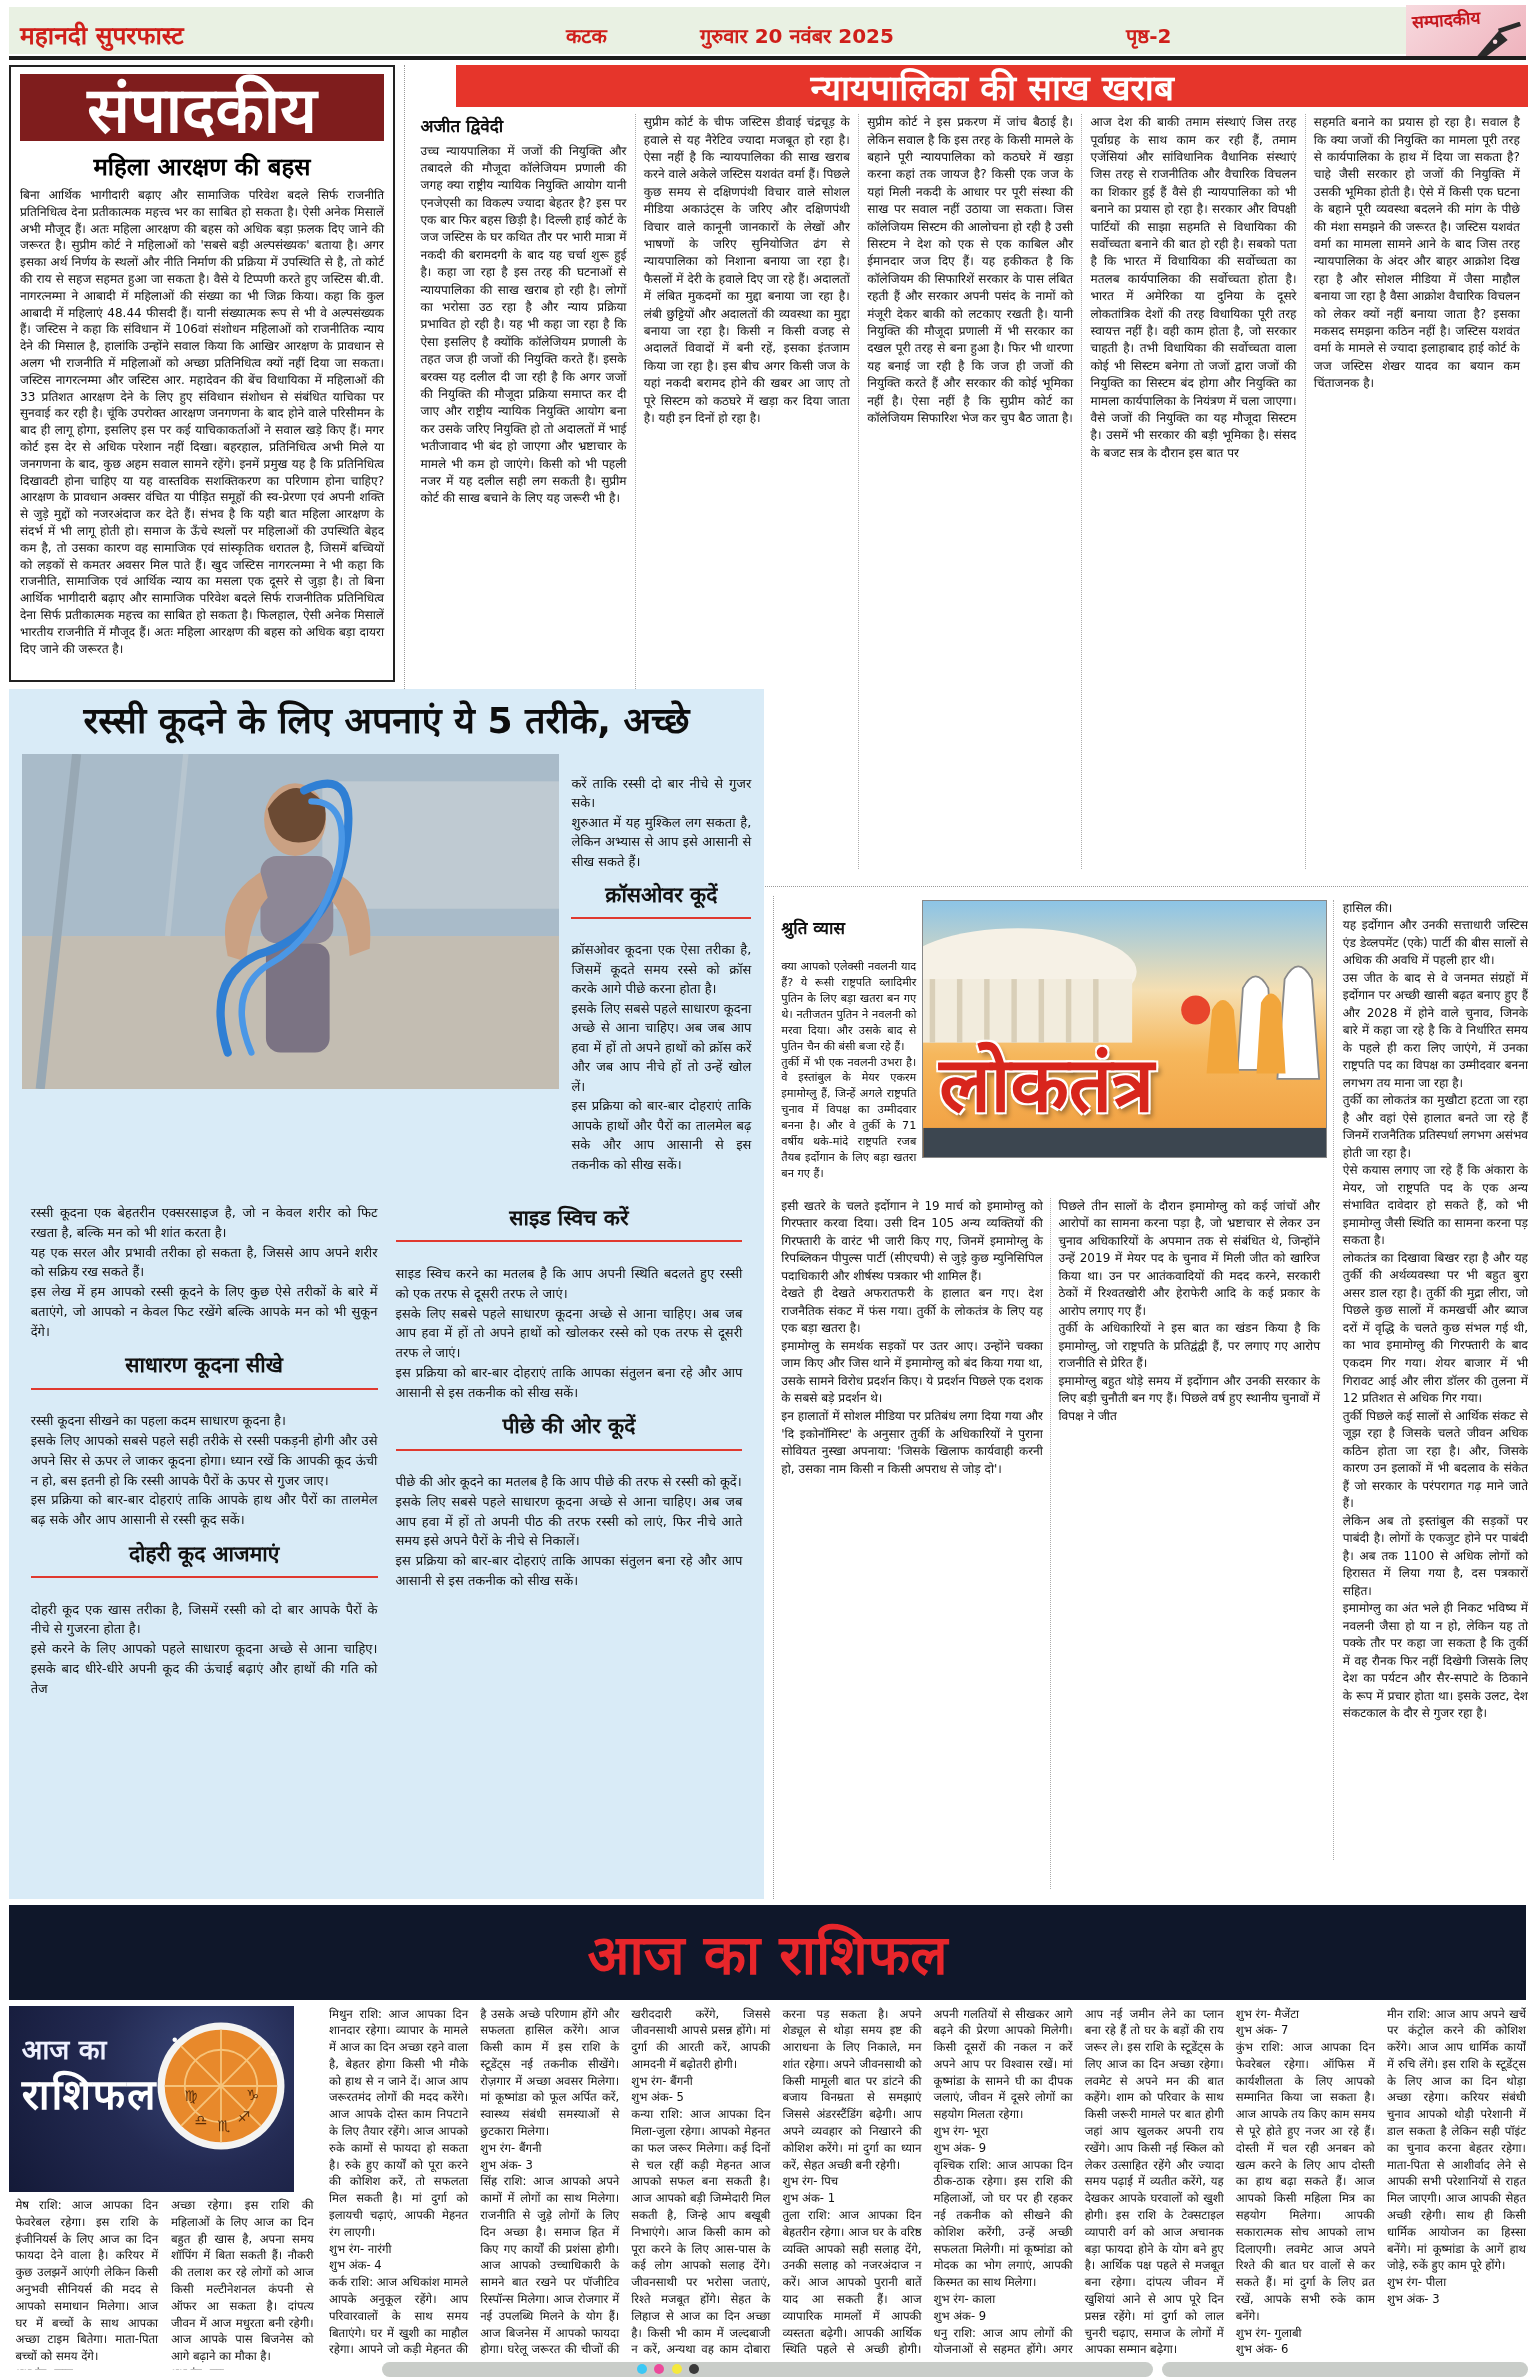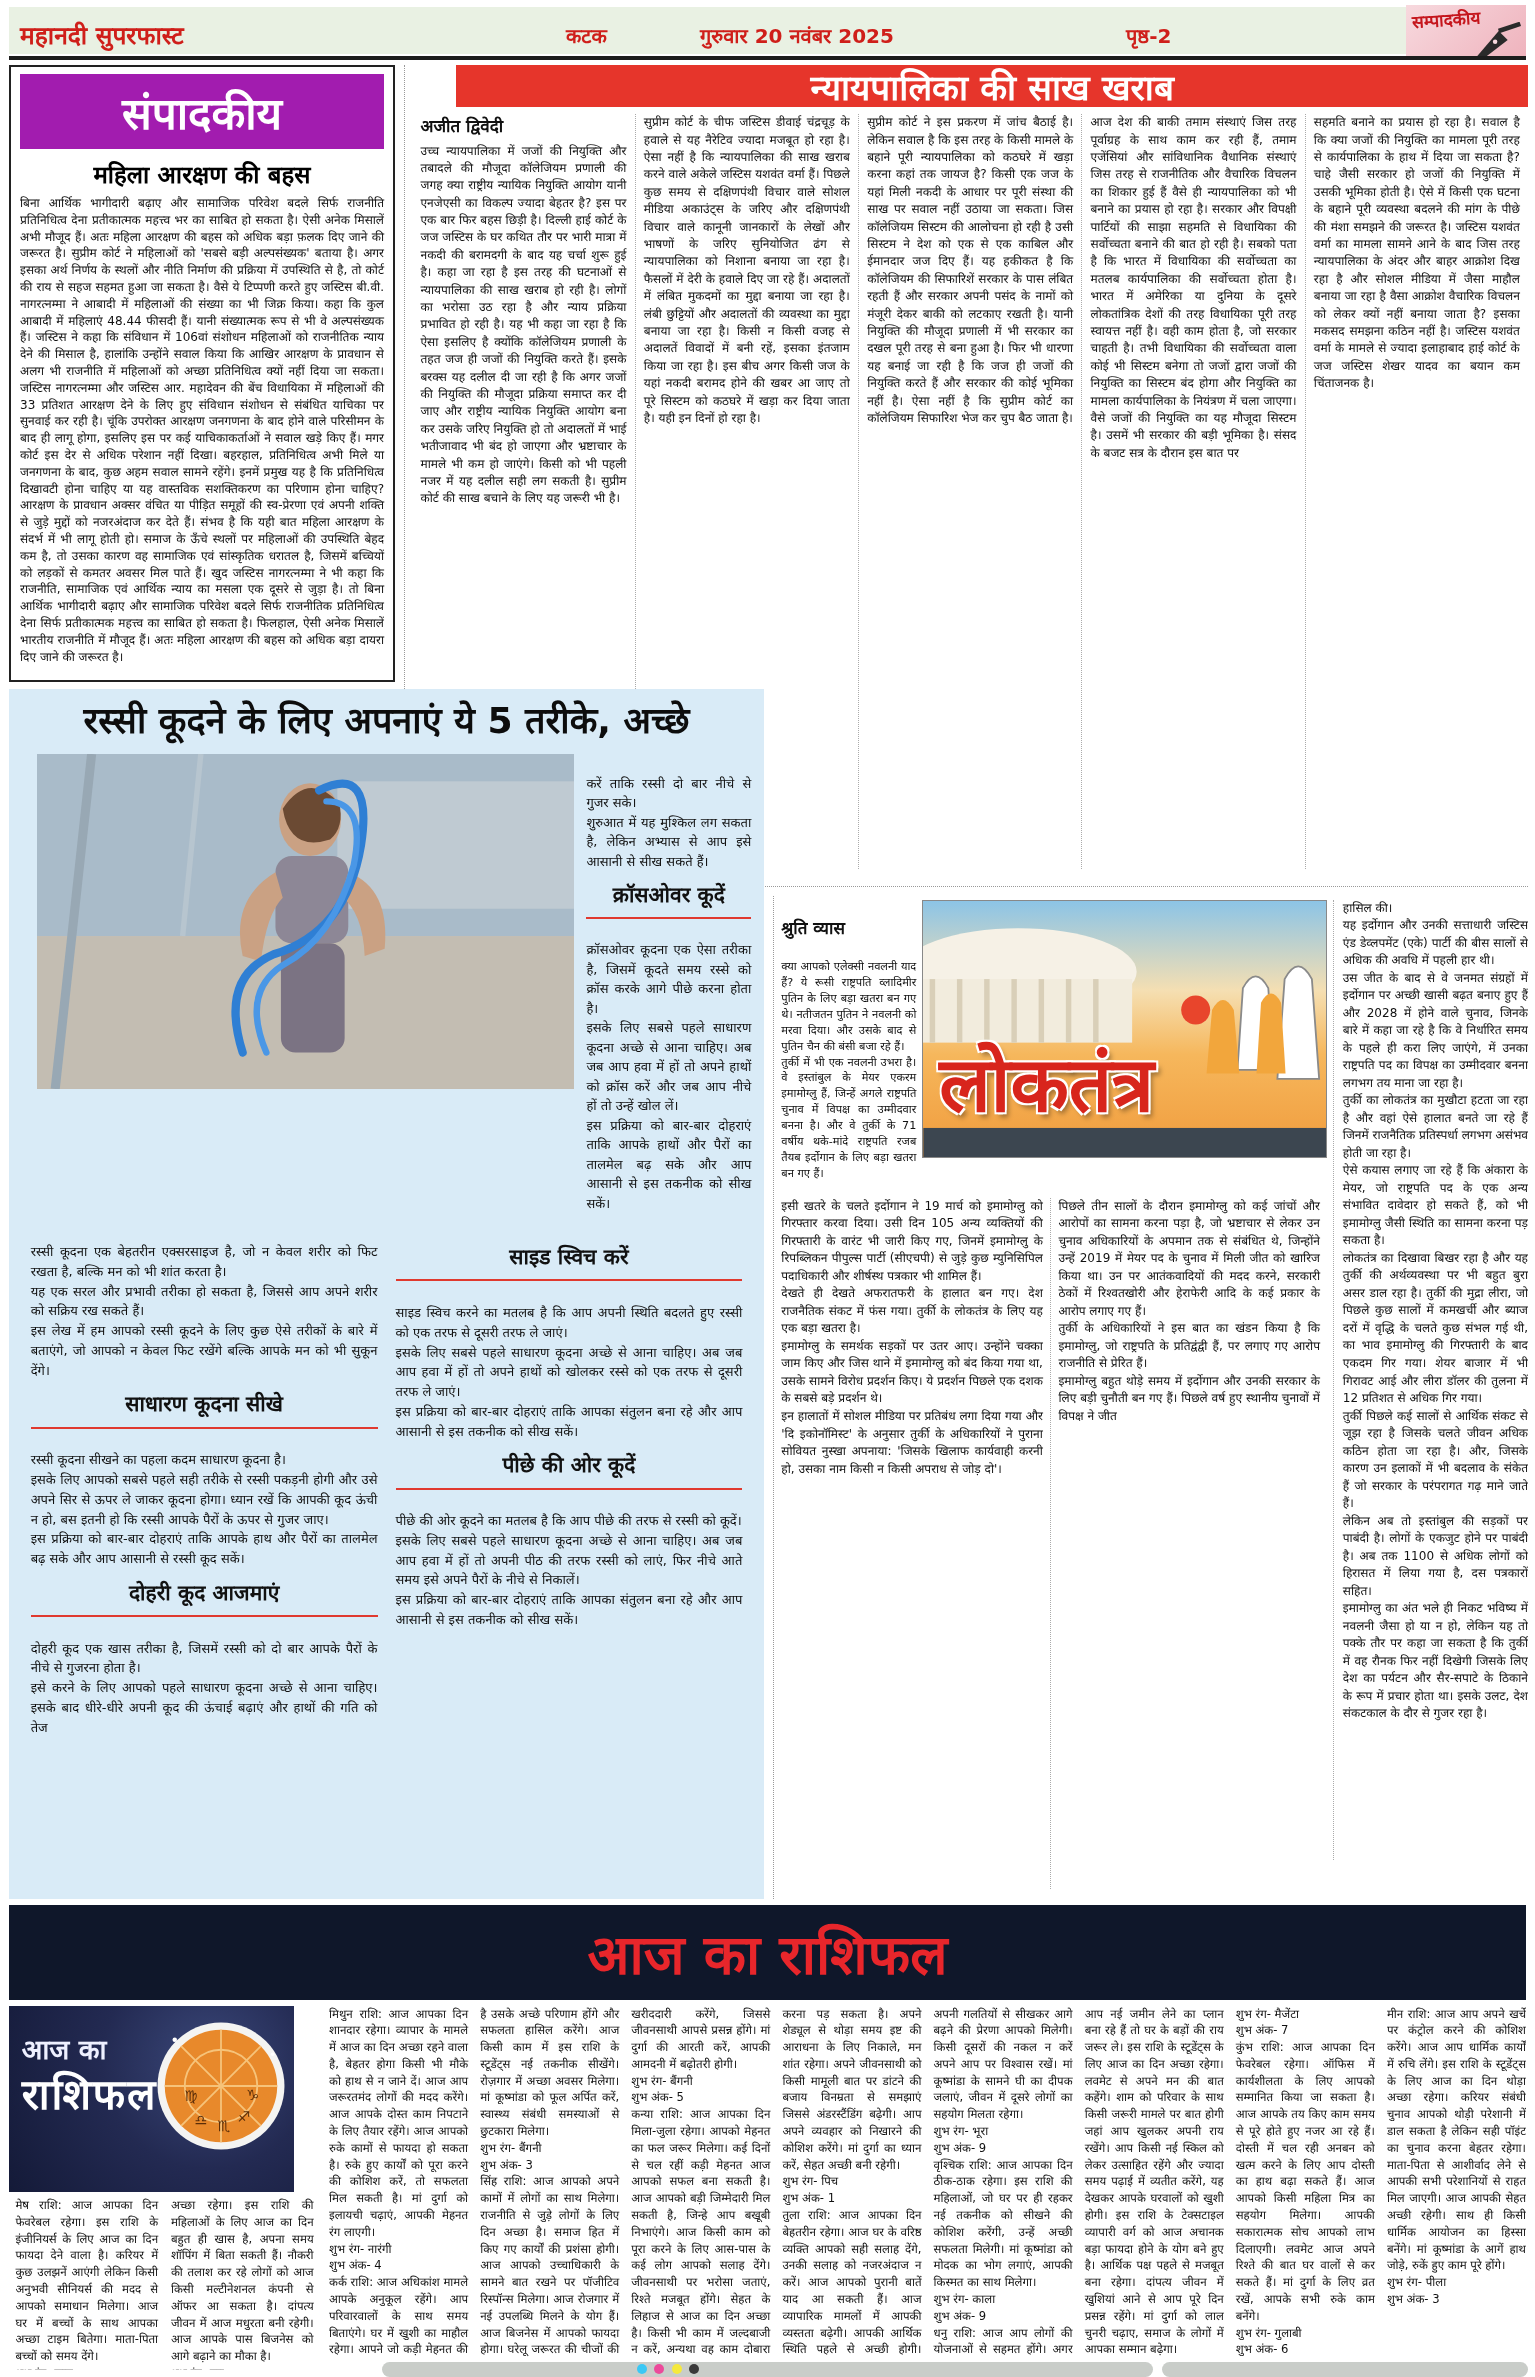--- a/index.html
+++ b/index.html
@@ -12,38 +12,38 @@
   .mast-date{position:absolute;left:691px;top:14.6px;font-size:20px;font-weight:bold;color:#cf1f1a;}
   .mast-page{position:absolute;left:1117px;top:14.6px;font-size:20px;font-weight:bold;color:#cf1f1a;}
   .corner{position:absolute;right:0px;top:-2.7px;width:120px;height:53px;
           background:linear-gradient(135deg,#f7d9de,#efb3bd);overflow:hidden;}
   .corner-label{position:absolute;left:5.5px;top:3.6px;font-size:17.3px;font-weight:bold;color:#c5161d;transform:rotate(-4deg);}
   .corner svg{position:absolute;right:1.8px;bottom:0;}
   .top-rule{position:absolute;left:9px;top:56px;right:9px;height:3.6px;background:#1d1d1d;}
   
   .editorial{position:absolute;left:9px;top:65px;width:386px;height:617px;border:2.7px solid #222;
              padding:7.3px 9px;box-sizing:border-box;overflow:hidden;}
-  .ed-banner{background:#a21caf;color:#fff;height:75px;display:flex;align-items:center;justify-content:center;
-             font-size:44px;font-weight:bold;}
+  .ed-banner{background:#7f1d1d;color:#fff;height:67px;display:flex;align-items:center;justify-content:center;
+             font-size:63px;font-weight:bold;}
   .ed-sub{text-align:center;font-size:24px;font-weight:bold;margin:7.3px 0 5.5px 0;color:#000;}
   .ed-body{font-size:12px;line-height:1.4;text-align:justify;}
   
   .judiciary{position:absolute;left:404px;top:65px;width:1124px;height:822px;
              border-left:1.8px dotted #999;border-bottom:1.8px dotted #999;box-sizing:border-box;padding-left:7.3px;}
   .jud-banner{margin-left:44px;height:42px;background:#e6352b;color:#fff;display:flex;align-items:center;
               justify-content:center;font-size:35px;font-weight:bold;}
   .jud-cols{display:flex;margin-top:7.3px;height:755px;overflow:hidden;}
   .jud-col{flex:1;padding:0 8.2px;font-size:12px;line-height:1.45;text-align:justify;border-left:0.9px dotted #aaa;overflow:hidden;}
   .jud-col:first-child{border-left:none;}
   .byline{font-weight:bold;font-size:17px;margin-bottom:3.6px;}
   
   .rope{position:absolute;left:9px;top:689px;width:755px;height:1210px;background:#d9ebf7;
         box-sizing:border-box;padding:9px 12.7px;overflow:hidden;}
   .rope-h{text-align:center;font-size:36px;font-weight:bold;color:#0d0d0d;line-height:1.25;}
-  .rope-top{display:flex;margin-top:11px;margin-left:15px;}
+  .rope-top{display:flex;margin-top:11px;}
   .rope-photo{width:537px;height:335px;position:relative;flex:none;overflow:hidden;
               background:linear-gradient(180deg,#aebecb 0%,#c7d2d8 55%,#b9b4ab 100%);}
   .rope-intro{flex:1;padding-left:12.7px;font-size:13px;line-height:1.5;text-align:justify;white-space:pre-line;}
   .sub-h{text-align:center;font-size:21px;font-weight:bold;margin:9px 0 1.8px 0;
          border-bottom:2.3px solid #e0392f;padding-bottom:5.5px;}
   .rope-cols{display:flex;margin-top:9px;height:800px;overflow:hidden;}
   .rope-col{flex:1;padding:0 9px;font-size:13px;line-height:1.52;text-align:justify;white-space:pre-line;}
   
   .demo{position:absolute;left:773px;top:896px;width:755px;height:1003px;border-left:1.8px dotted #999;
         box-sizing:border-box;padding-left:7.3px;overflow:hidden;}

